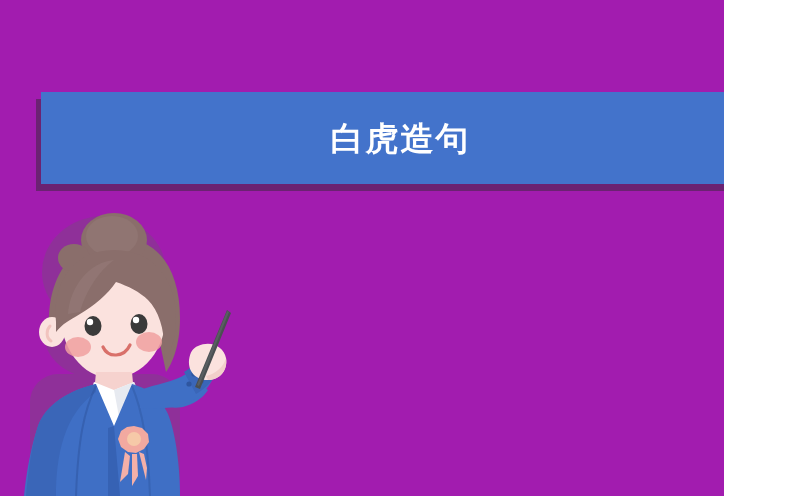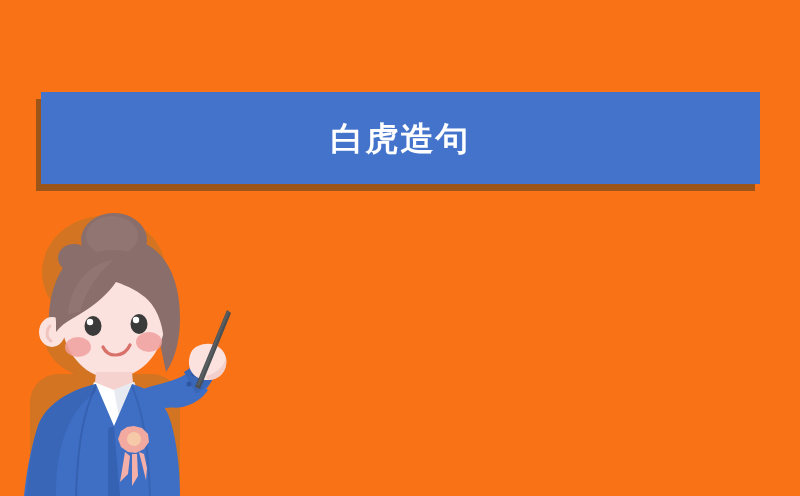--- a/index.html
+++ b/index.html
@@ -8,23 +8,23 @@
     padding: 0;
   }
   body {
     width: 800px;
     height: 496px;
     overflow: hidden;
     font-family: "Liberation Sans", "DejaVu Sans", sans-serif;
   }
   #stage {
     position: relative;
-    width: 800px;
+    width: 724px;
     height: 496px;
-    background: #f97316;
+    background: #a21caf;
     overflow: hidden;
   }
 
   
   #title-banner {
     position: absolute;
     left: 41px;
     top: 92px;
     width: 719px;
     height: 92px;

